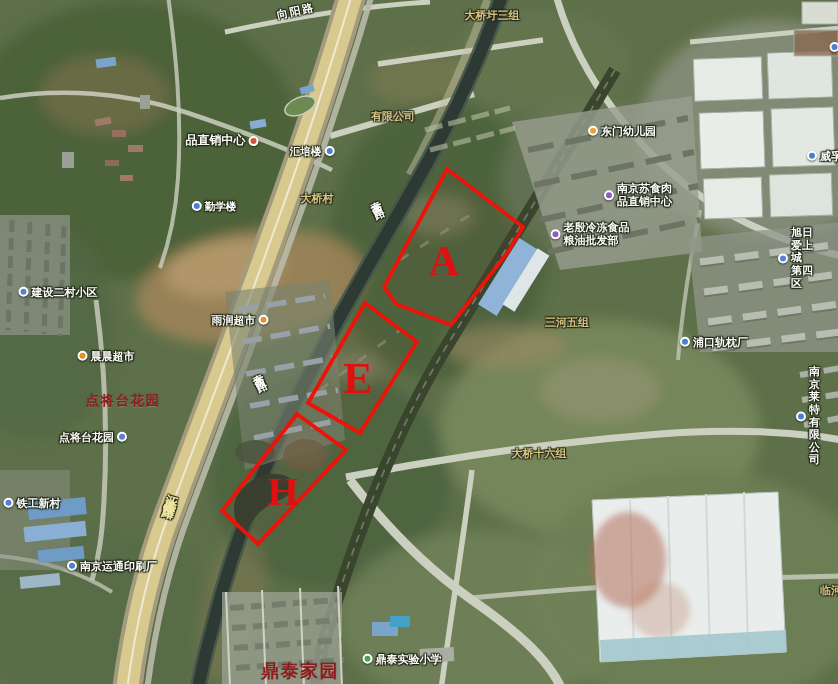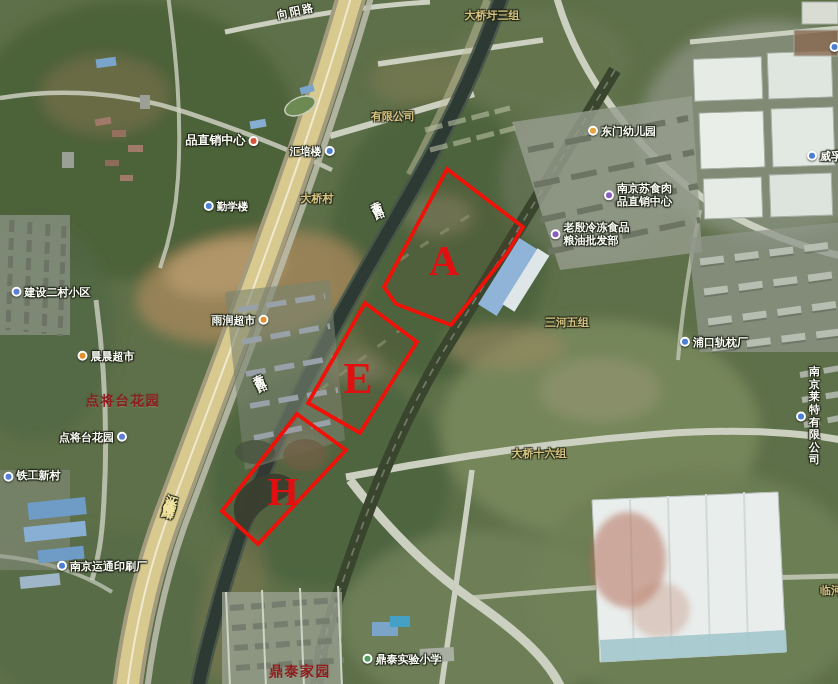--- a/index.html
+++ b/index.html
@@ -278,21 +278,21 @@
       <div class="lbl t-poi" style="left: 222px; top: 141px; transform: translate(-50%, -50%);">
 
       <span class="lbl-text" style="font-size: 12px;">品直销中心</span>
     <span class="poi-icon" style="background: rgb(217, 83, 60);"></span>
       </div>
       <div class="lbl t-poi" style="left: 312px; top: 151px; transform: translate(-50%, -50%);">
 
       <span class="lbl-text" style="font-size: 10.5px;">汇培楼</span>
     <span class="poi-icon" style="background: rgb(74, 127, 209);"></span>
       </div>
-      <div class="lbl t-poi" style="left: 226px; top: 206px; transform: translate(-50%, -50%); justify-content: space-between;">
+      <div class="lbl t-poi" style="left: 214px; top: 206px; transform: translate(-50%, -50%); justify-content: space-between;">
       <span class="poi-icon" style="background: rgb(74, 127, 209);"></span>
       <span class="lbl-text" style="font-size: 10.5px;">勤学楼</span>
     </div>
       <div class="lbl t-village" style="left: 317px; top: 198px; transform: translate(-50%, -50%);">
 
       <span class="lbl-text">大桥村</span>
     </div>
       <div class="lbl t-road-white-v" style="left: 372px; top: 199px; transform: translate(-50%, -50%) rotate(-24deg);">
 
       <span class="lbl-text">泰西路</span>
@@ -316,38 +316,43 @@
 粮油批发部</span>
     </div>
       <div class="lbl t-poi" style="left: 830px; top: 156px; transform: translate(-50%, -50%);">
       <span class="poi-icon" style="background: rgb(74, 127, 209);"></span>
       <span class="lbl-text">威孚金</span>
     </div>
       <div class="lbl t-poi" style="left: 836px; top: 47px; transform: translate(-50%, -50%);">
       <span class="poi-icon" style="background: rgb(74, 127, 209);"></span>
       <span class="lbl-text"></span>
     </div>
+      <div class="lbl t-poi2" style="left: 798px; top: 258px; transform: translate(-50%, -50%);">
+      <span class="poi-icon" style="background: rgb(91, 127, 212);"></span>
+      <span class="lbl-text">旭日爱上城
+第四区</span>
+    </div>
       <div class="lbl t-village" style="left: 567px; top: 322px; transform: translate(-50%, -50%); text-align: center;">
 
       <span class="lbl-text">三河五组</span>
     </div>
       <div class="lbl t-poi" style="left: 714px; top: 322px; transform: translate(-50%, -50%); margin-top: 20px;">
       <span class="poi-icon" style="background: rgb(74, 127, 209);"></span>
       <span class="lbl-text">浦口轨枕厂</span>
     </div>
       <div class="lbl t-poi2" style="left: 810px; top: 416px; transform: translate(-50%, -50%);">
       <span class="poi-icon" style="background: rgb(74, 127, 209);"></span>
       <span class="lbl-text">南京莱特
 有限公司</span>
     </div>
       <div class="lbl t-village" style="left: 539px; top: 453px; transform: translate(-50%, -50%);">
 
       <span class="lbl-text">大桥十六组</span>
     </div>
-      <div class="lbl t-poi" style="left: 51px; top: 292px; transform: translate(-50%, -50%);">
+      <div class="lbl t-poi" style="left: 58px; top: 292px; transform: translate(-50%, -50%);">
       <span class="poi-icon" style="background: rgb(91, 127, 212);"></span>
       <span class="lbl-text">建设二村小区</span>
     </div>
       <div class="lbl t-poi" style="left: 240px; top: 320px; transform: translate(-50%, -50%);">
 
       <span class="lbl-text">雨润超市</span>
     <span class="poi-icon" style="background: rgb(226, 144, 46);"></span>
       </div>
       <div class="lbl t-poi" style="left: 106px; top: 356px; transform: translate(-50%, -50%);">
       <span class="poi-icon" style="background: rgb(226, 144, 46);"></span>
@@ -355,35 +360,35 @@
     </div>
       <div class="lbl t-estate" style="left: 123px; top: 401px; transform: translate(-50%, -50%);">
 
       <span class="lbl-text">点将台花园</span>
     </div>
       <div class="lbl t-poi" style="left: 93px; top: 437px; transform: translate(-50%, -50%);">
 
       <span class="lbl-text">点将台花园</span>
     <span class="poi-icon" style="background: rgb(91, 127, 212);"></span>
       </div>
-      <div class="lbl t-poi" style="left: 32px; top: 475px; transform: translate(-50%, -50%); align-items: flex-end;">
+      <div class="lbl t-poi" style="left: 32px; top: 503px; transform: translate(-50%, -50%);">
       <span class="poi-icon" style="background: rgb(91, 127, 212);"></span>
       <span class="lbl-text">铁工新村</span>
     </div>
-      <div class="lbl t-poi" style="left: 102px; top: 566px; transform: translate(-50%, -50%); text-align: center;">
+      <div class="lbl t-poi" style="left: 112px; top: 566px; transform: translate(-50%, -50%); text-align: center;">
       <span class="poi-icon" style="background: rgb(74, 127, 209);"></span>
       <span class="lbl-text">南京运通印刷厂</span>
     </div>
       <div class="lbl t-road-yellow-v" style="left: 174px; top: 492px; transform: translate(-50%, -50%) rotate(16deg);">
 
       <span class="lbl-text">江北大道快速路</span>
     </div>
       <div class="lbl t-estate" style="left: 300px; top: 671px; transform: translate(-50%, -50%);">
 
-      <span class="lbl-text" style="font-size: 14px;">鼎泰家园</span>
+      <span class="lbl-text" style="font-size: 18px;">鼎泰家园</span>
     </div>
       <div class="lbl t-poi" style="left: 402px; top: 659px; transform: translate(-50%, -50%); justify-content: center;">
       <span class="poi-icon" style="background: rgb(78, 160, 92);"></span>
       <span class="lbl-text">鼎泰实验小学</span>
     </div>
       <div class="lbl t-village" style="left: 831px; top: 590px; transform: translate(-50%, -50%);">
 
       <span class="lbl-text">临河</span>
     </div>
     </div>

